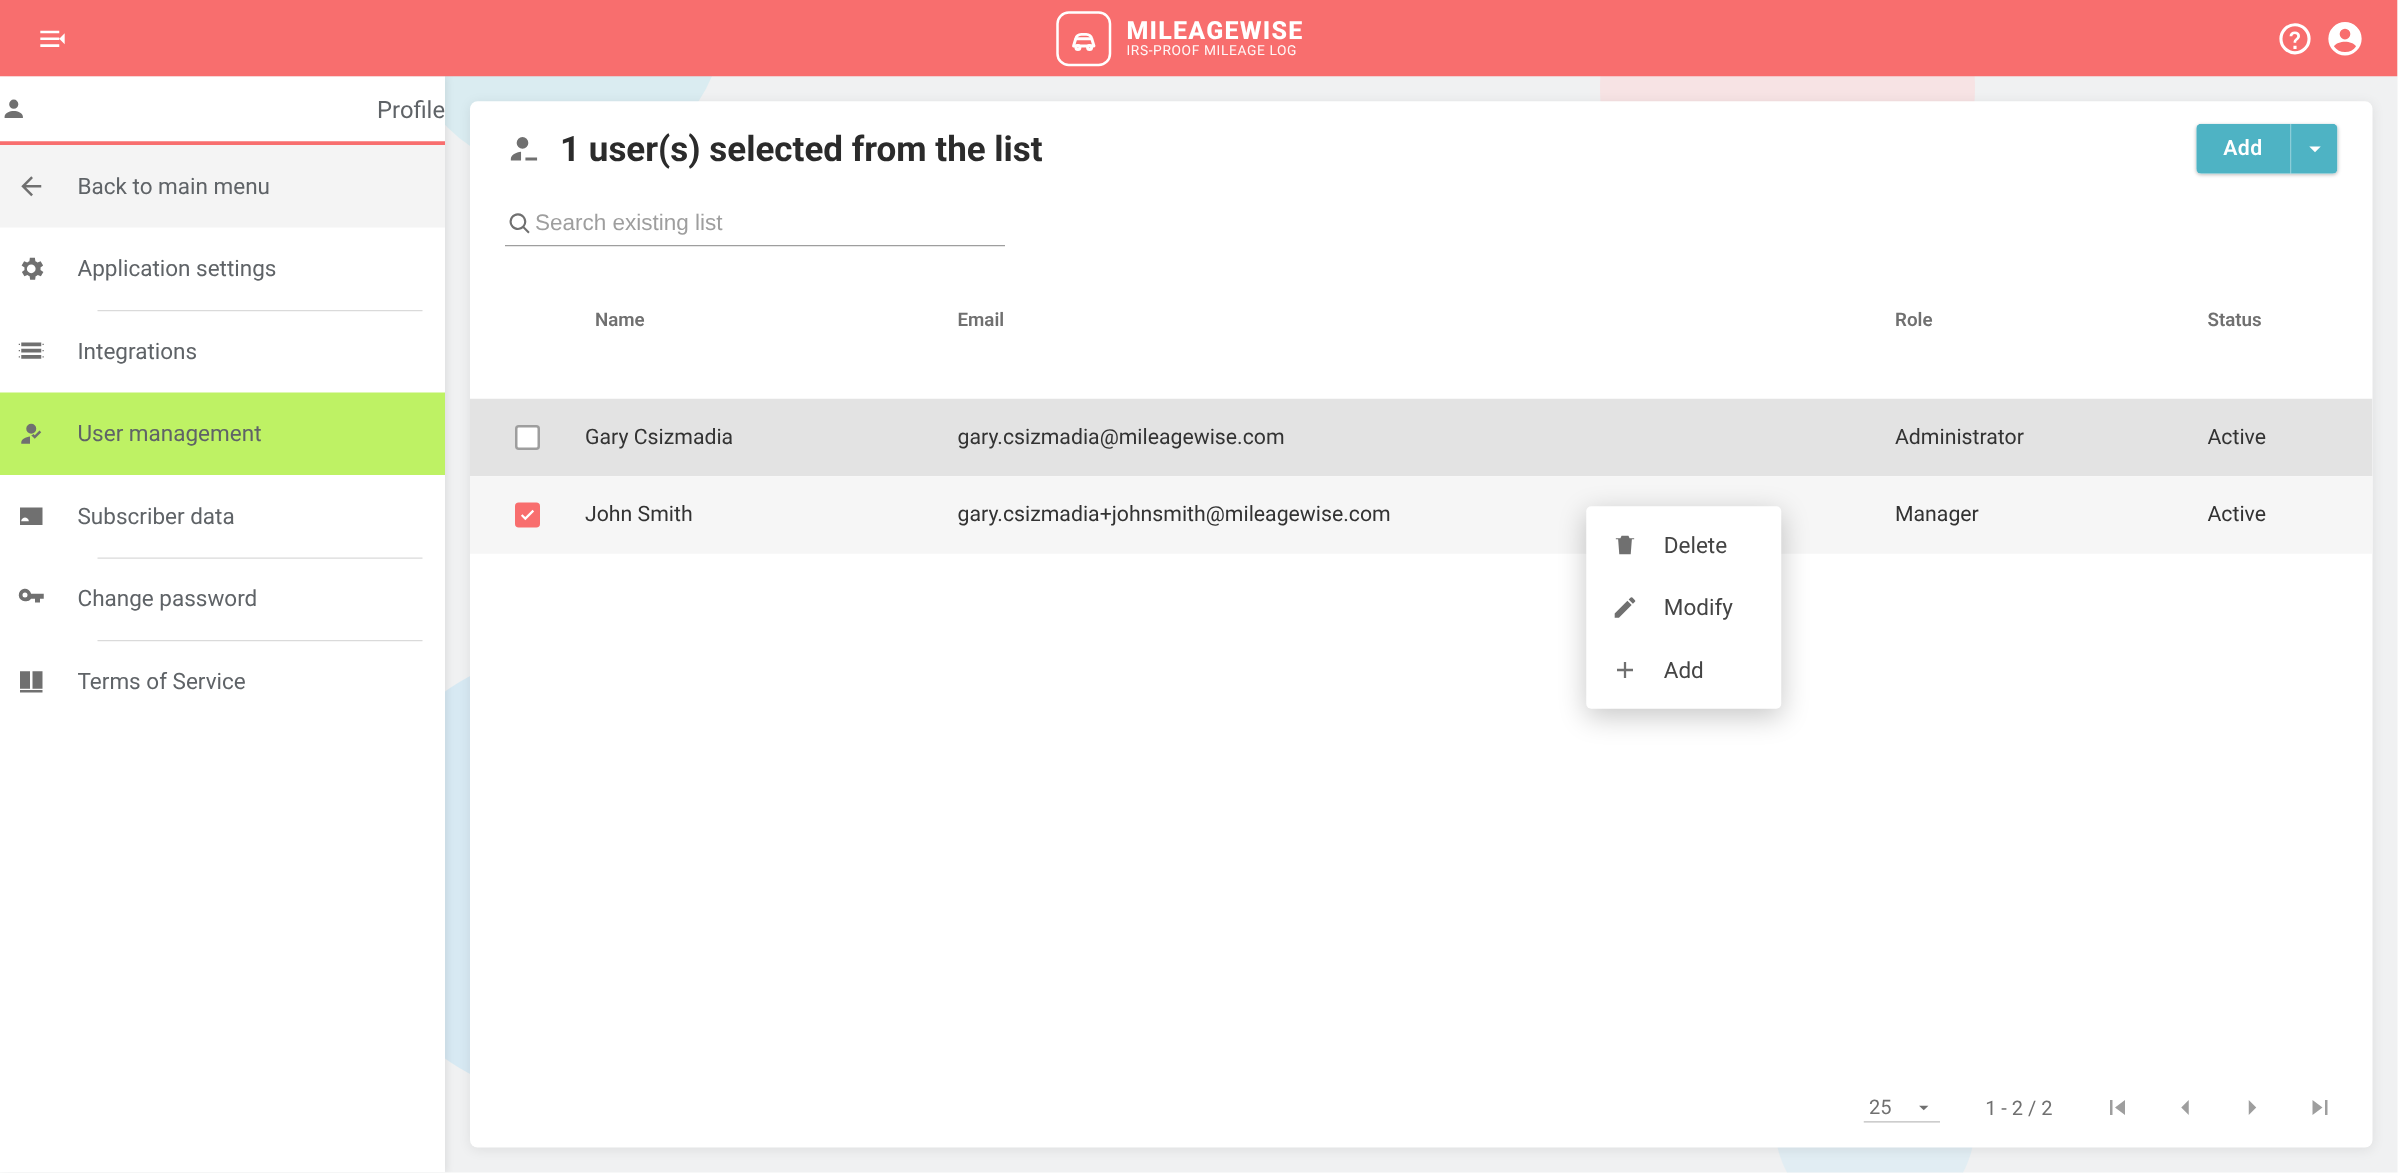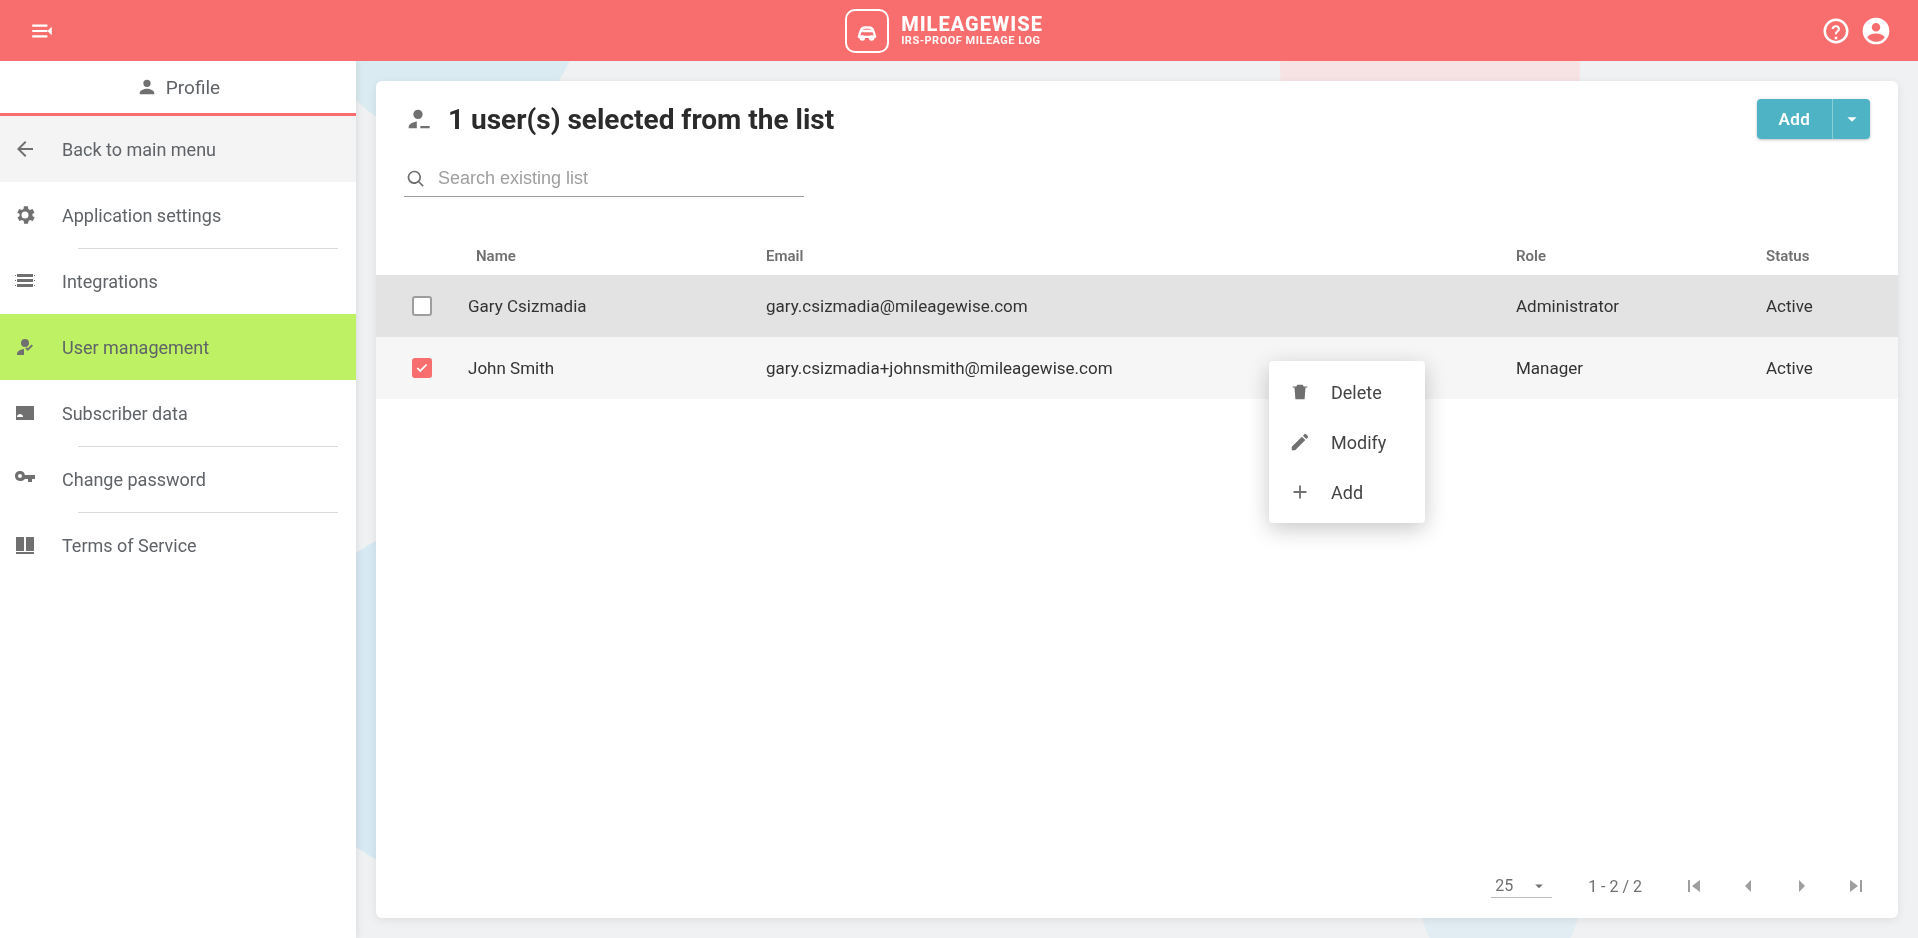--- a/index.html
+++ b/index.html
@@ -27,29 +27,29 @@
   .c3{ width:360px;height:360px; left:280px; top:520px; background:#b7dff3; }
   .c4{ width:160px;height:160px; left:1420px; top:820px; background:#cfe9f3; }
 
   
   .topbar { position:relative; z-index:5; height:61px; background:var(--coral); color:#fff; display:flex; align-items:center; padding:0 22px; }
   .topbar .spacer { flex:1; }
   .brand { display:flex; align-items:center; gap:12px; user-select:none; }
   .brand-logo { width:44px; height:44px; border:2px solid #fff; border-radius:10px; display:flex; align-items:center; justify-content:center; }
   .brand-text { display:flex; flex-direction:column; line-height:1.05; }
   .brand-text .t1 { font-weight:800; letter-spacing:1px; font-size:20px; }
-  .brand-text .t2 { font-size:11px; letter-spacing:.5px; font-weight:700; opacity:.95; }
+  .brand-text .t2 { font-size:11px; letter-spacing:.5px; font-weight:400; opacity:.95; }
   .top-icon { width:40px; height:40px; display:flex; align-items:center; justify-content:center; border-radius:50%; cursor:pointer; }
   .top-icon svg { fill:#fff; }
   .menu-icon { margin-right:10px; }
 
   
   .shell { position:relative; z-index:4; display:flex; height:calc(938px - 61px); }
   .sidebar { width:356px; background:var(--white); box-shadow:2px 0 6px rgba(0,0,0,.08); display:flex; flex-direction:column; }
-  .profile-header { height:55px; display:flex; align-items:center; justify-content:center; gap:8px; border-bottom:3px solid var(--coral); color:var(--gray-700); font-size:19px; }
+  .profile-header { height:55px; display:flex; align-items:center; justify-content:space-between; gap:8px; border-bottom:3px solid var(--coral); color:var(--gray-700); font-size:19px; }
   .profile-header svg { fill:var(--gray-600); }
   .nav-item { display:flex; align-items:center; gap:24px; padding:0 12px; height:66px; cursor:pointer; color:var(--gray-700); font-size:18px; }
   .nav-item .icon { width:26px; display:flex; align-items:center; justify-content:center; }
   .nav-item .icon svg { fill:var(--gray-600); width:24px; height:24px; }
   .nav-item.back { background:#f4f4f4; }
   .nav-item + .nav-item::before{ content:""; }
   .nav-list { padding:0; }
   .nav-list .nav-item { position:relative; }
   .nav-list .nav-item:not(:first-child)::before {
     content:""; position:absolute; left:78px; right:18px; top:0; height:1px; background:var(--gray-300);
@@ -66,40 +66,40 @@
   .panel-title-wrap svg { fill:var(--gray-600); }
   .panel-title { font-size:28px; font-weight:700; color:#2b2b2b; }
   .panel-header .spacer { flex:1; }
   .add-btn-group { display:flex; border-radius:4px; overflow:hidden; box-shadow:0 1px 3px rgba(0,0,0,.25); }
   .add-btn, .add-caret { background:var(--teal); color:#fff; display:flex; align-items:center; justify-content:center; cursor:pointer; }
   .add-btn { padding:0 22px; height:40px; font-size:17px; font-weight:600; letter-spacing:.3px; }
   .add-caret { width:38px; height:40px; border-left:1px solid rgba(255,255,255,.35); }
   .add-caret svg { fill:#fff; }
 
   .search-row { padding:24px 28px 8px 28px; }
-  .search-field { position:relative; width:400px; border-bottom:1px solid var(--gray-500); display:flex; align-items:center; gap:10px; padding:4px 2px 6px 2px; }
+  .search-field { position:relative; width:400px; border-bottom:1px solid var(--gray-500); display:flex; align-items:center; padding:4px 2px 6px 2px; }
   .search-field svg { fill:var(--gray-600); width:20px; height:20px; }
   .search-field input { border:none; outline:none; font-size:18px; color:var(--gray-700); flex:1; background:transparent; }
   .search-field input::placeholder { color:var(--gray-500); }
 
   .table { margin-top:32px; }
   .thead, .trow { display:grid; grid-template-columns:92px 290px 750px 250px 1fr; align-items:center; }
   .thead { padding:10px 0; font-size:15px; color:var(--gray-600); font-weight:600; }
   .thead .cell:first-child{ }
   .trow { height:62px; font-size:17px; color:#333; }
   .trow:nth-child(odd){ background:#e3e3e3; }
   .trow:nth-child(even){ background:#f6f6f6; }
   .cell { padding:0 8px; }
   .cell.first { display:flex; justify-content:center; }
   .cell.name { padding-left:0; }
   .chk { width:20px; height:20px; border:2px solid var(--gray-500); border-radius:3px; background:#fff; display:inline-flex; align-items:center; justify-content:center; cursor:pointer; }
   .chk.checked { background:var(--coral); border-color:var(--coral); }
   .chk.checked svg { stroke:#fff; }
 
-  .table-body { position:relative; }
+  .table-body { position:relative;margin-top:44px; }
 
   
   .context-menu { position:absolute; width:156px; background:#fff; border-radius:4px; box-shadow:0 6px 22px rgba(0,0,0,.22); padding:6px 0; z-index:20; }
   .context-menu .mi { display:flex; align-items:center; gap:20px; padding:14px 20px; font-size:18px; color:#444; cursor:pointer; }
   .context-menu .mi svg { fill:var(--gray-600); width:22px; height:22px; }
 
   
   .footer { margin-top:auto; border-top:1px solid transparent; display:flex; align-items:center; justify-content:flex-end; gap:36px; padding:10px 26px 16px 26px; color:var(--gray-600); font-size:16px; }
   .page-size { display:flex; align-items:center; gap:17px; border-bottom:1px solid var(--gray-400); padding:2px 4px; cursor:pointer; }
   .page-size svg { fill:var(--gray-600); }

